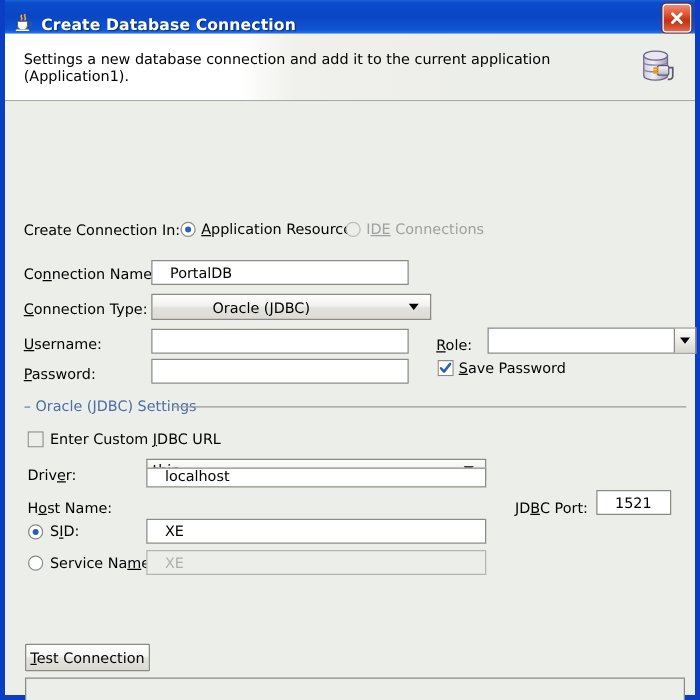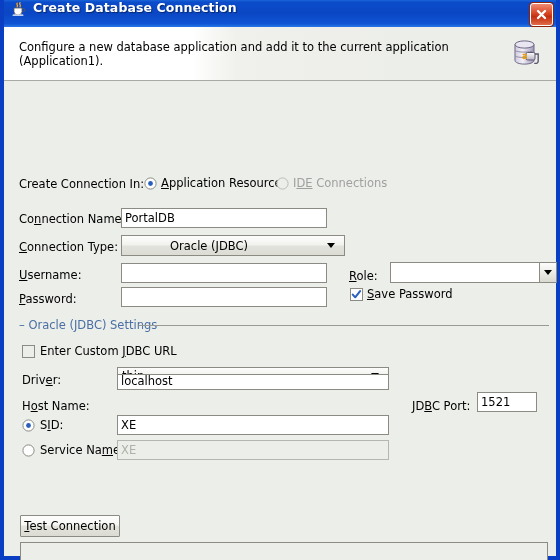--- a/index.html
+++ b/index.html
@@ -16,21 +16,21 @@
     background: #eceee9;
     border: 4px solid #0a3fc4;
     border-top: none;
     display: flex; flex-direction: column;
   }
   
   #titlebar {
     height: 27px; flex: none;
     background: linear-gradient(to bottom,
        #1a64d8 0%, #0b4ccb 8%, #0a46c4 48%, #0f54d4 88%, #2a78e8 100%);
-    display: flex; align-items: flex-start;
+    display: flex; align-items: flex-end;
     padding: 0 2px 0 6px;
     position: relative;
   }
   #titlebar .t-title {
     color: #ffffff;
     font-size: 12.5px;
     font-weight: bold;
     letter-spacing: 0.1px;
     margin-left: 5px;
     text-shadow: 1px 1px 1px rgba(0,0,0,.45);
@@ -75,21 +75,21 @@
   .lbl { font-size: 11.5px; color: #000; white-space: nowrap; }
   .lbl.dis { color: #a0a0a0; }
   .u { text-decoration: underline; }
 
   
   .tf {
     background: #ffffff;
     border: 1px solid #8b8b84;
     box-sizing: border-box;
     font-size: 11.5px; color: #000;
-    padding: 1px 3px;
+    padding: 1px 14px;
     display: flex; align-items: center;
     font-family: "DejaVu Sans", "Liberation Sans", sans-serif;
   }
   .tf.disabled { background: #eceee9; color: #b0b0aa; border-color: #b6b6b0; }
 
   
   .combo {
     box-sizing: border-box;
     border: 1px solid #8b8b84;
     background: linear-gradient(to bottom, #fdfdfd 0%, #f2f2ee 45%, #e2e2dc 55%, #dcdcd5 100%);
@@ -160,21 +160,21 @@
     </svg>
     <span class="t-title">Create Database Connection</span>
     <div id="close-btn">
       <svg width="13" height="13" viewBox="0 0 13 13">
         <path d="M3 3 L10 10 M10 3 L3 10" stroke="#ffffff" stroke-width="2.3" stroke-linecap="round"></path>
       </svg>
     </div>
   </div>
 
   <div id="header">
-    <div class="hdr-text">Configure a new database application and add it to the current application (Application1).</div>
+    <div class="hdr-text">Settings a new database connection and add it to the current application (Application1).</div>
     <svg class="hdr-icon" viewBox="0 0 36 36">
       <defs>
         <linearGradient id="dbg" x1="0" y1="0" x2="1" y2="0">
           <stop offset="0" stop-color="#cfc9e0"></stop>
           <stop offset="0.4" stop-color="#f2f0f7"></stop>
           <stop offset="1" stop-color="#9f98b8"></stop>
         </linearGradient>
         <linearGradient id="plg" x1="0" y1="0" x2="0" y2="1">
           <stop offset="0" stop-color="#fdfdfd"></stop>
           <stop offset="1" stop-color="#b8b3c6"></stop>

